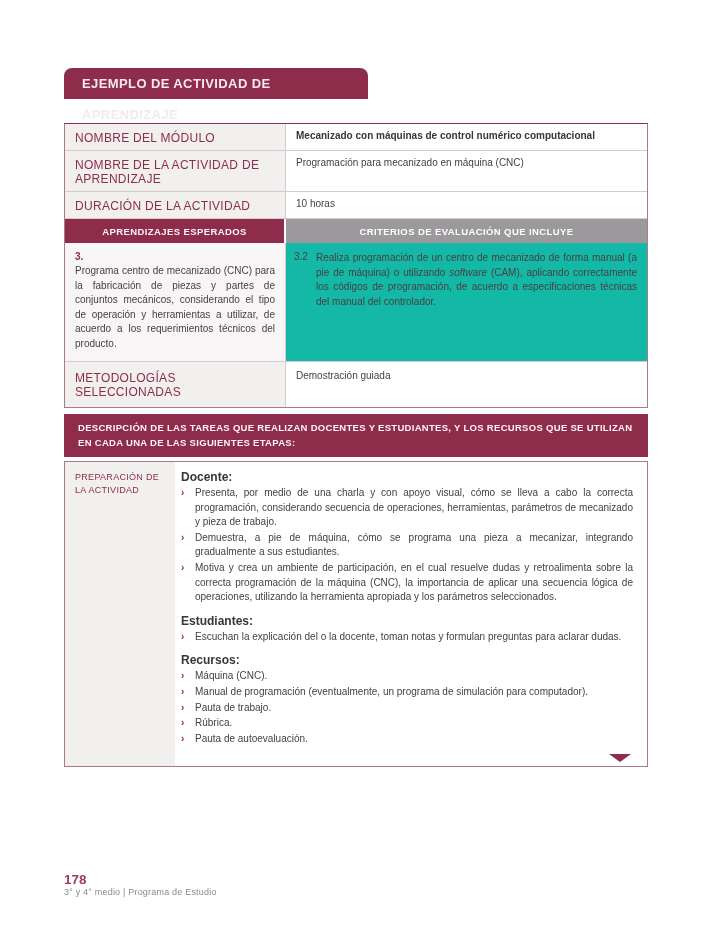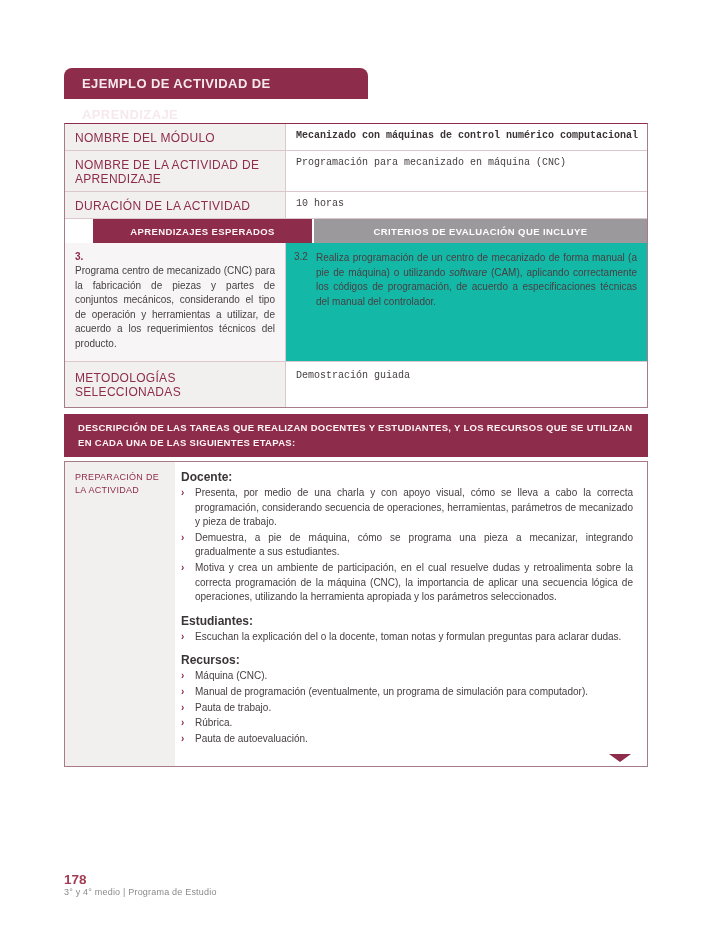--- a/index.html
+++ b/index.html
@@ -13,24 +13,24 @@
   .title-banner { display:inline-block; width:304px; height:31px; line-height:31px;
     background:#8e2c4c; color:#f6e9ee; font-size:13px; font-weight:bold;
     letter-spacing:.4px; padding-left:18px; border-radius:8px 8px 0 0; }
 
   
   .tbl { border:1px solid #a87b8b; border-top:1px solid #8e2c4c; background:#fff; }
   .row { display:flex; border-bottom:1px solid #dcc7cf; }
   .row:last-child { border-bottom:none; }
   .cell-label { width:221px; background:#f2efef; color:#8e2c4c; font-size:12px;
     letter-spacing:.3px; padding:7px 6px 5px 10px; border-right:1px solid #dcc7cf; }
-  .cell-value { flex:1; font-size:10px; color:#474044; padding:6px 8px 5px 10px;font-family:Liberation Mono, monospace; }
+  .cell-value { flex:1; font-size:10px; color:#474044; padding:6px 8px 5px 10px; }
   .cell-value.bold { font-weight:bold; color:#3b3538; }
 
-  .hdr-row { display:flex;margin-left:28px; }
+  .hdr-row { display:flex; }
   .hdr-left { width:221px; background:#8e2c4c; color:#fdf3f6; font-size:9.5px;
     font-weight:bold; letter-spacing:.4px; text-align:center; padding:7px 4px 6px; border-right:2px solid #fff; }
   .hdr-right { flex:1; background:#9b999b; color:#ffffff; font-size:9.5px;
     font-weight:bold; letter-spacing:.4px; text-align:center; padding:7px 20px 6px; }
 
   .content-row { display:flex; border-bottom:1px solid #dcc7cf; }
   .content-left { width:221px; background:#f8f5f6; padding:8px 10px 10px 10px;
     border-right:1px solid #dcc7cf; }
   .content-left .num { color:#8e2c4c; font-weight:bold; font-size:10px; display:block; margin-bottom:2px; }
   .content-left p { font-size:10px; line-height:14.5px; color:#474044; text-align:justify; }

